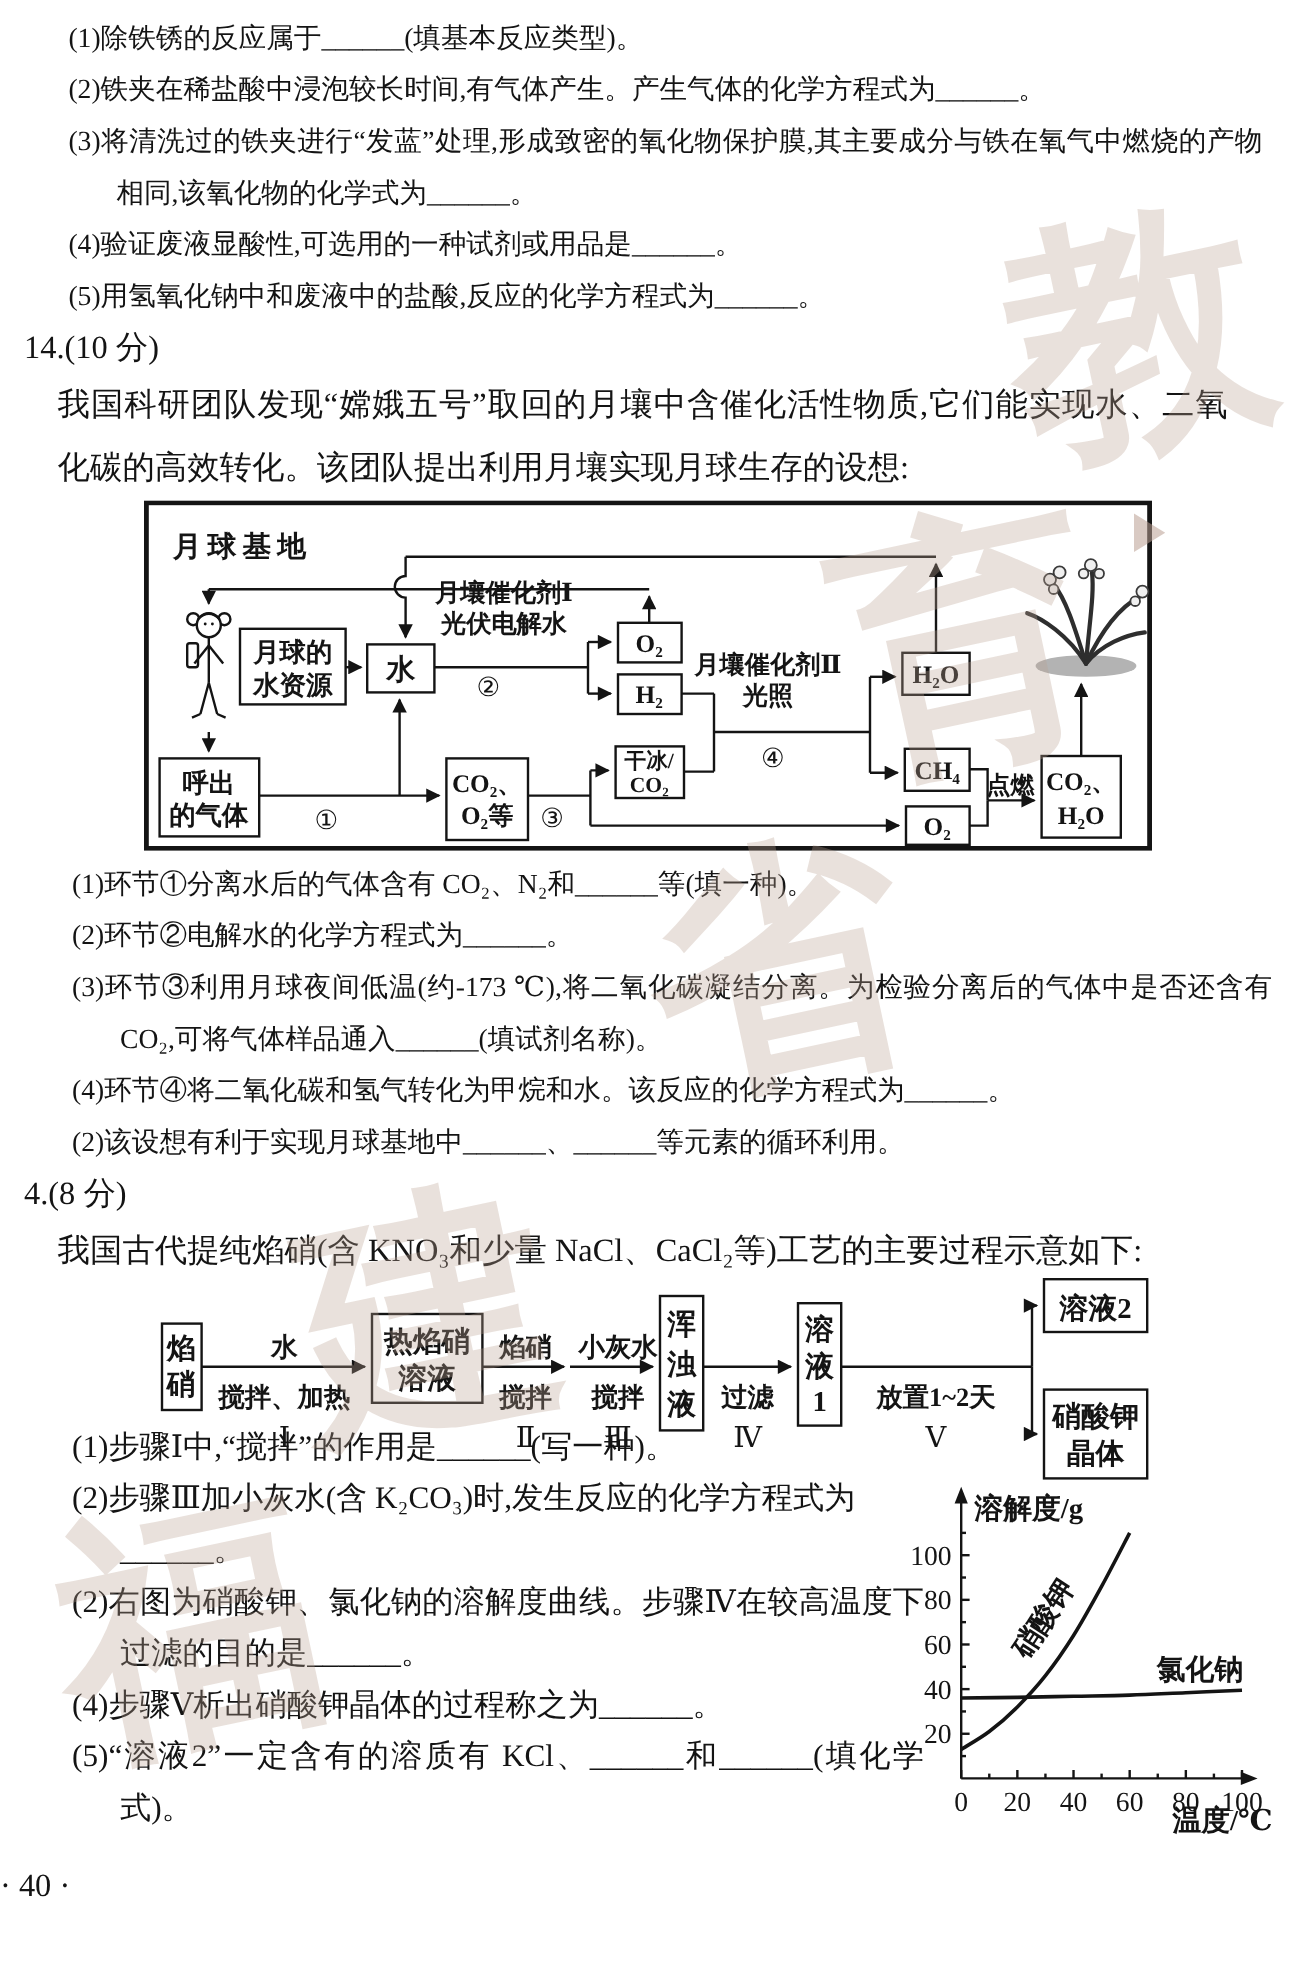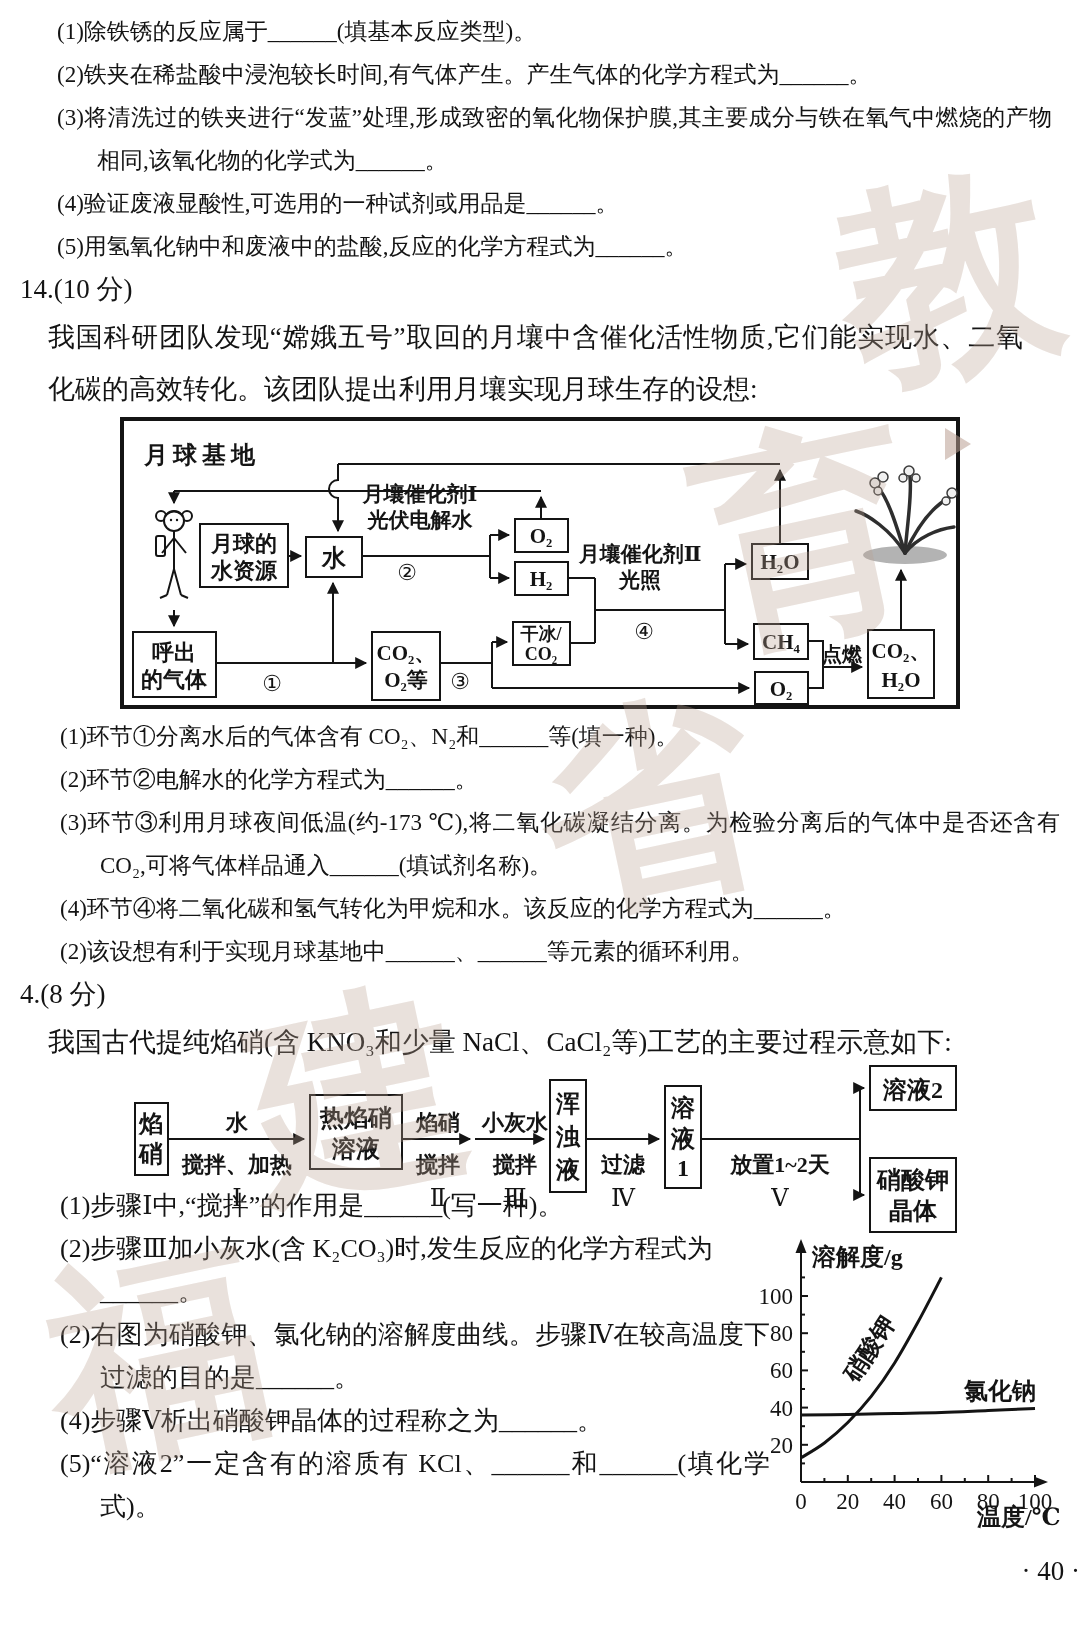--- a/index.html
+++ b/index.html
@@ -17,21 +17,21 @@
   .q15{margin-left:20px;width:1045px;}
   .heading{font-size:27px;line-height:43px;}
   .intro{margin-left:28px;width:975px;font-size:27px;line-height:52px;text-align:justify;}
   .q15 .intro{width:960px;}
   .diagram-wrap{position:relative;margin:2px 0 6px 100px;width:840px;height:292px;}
   .flow-wrap{position:relative;height:112px;margin-top:-10px;margin-left:100px;width:880px;}
   .flow-wrap svg{position:absolute;left:0;top:0;overflow:visible;}
   .q15-items{margin-top:14px;margin-left:0;width:710px;font-size:26px;line-height:43px;}
   .q15-items p{padding-left:40px;text-indent:-40px;white-space:pre-line;text-align:justify;}
   .chart-abs{position:absolute;left:740px;top:1185px;width:320px;height:345px;z-index:1;}
-  .footer{margin-top:28px;text-align:right;font-size:27px;}
+  .footer{margin-top:28px;text-align:left;font-size:27px;}
   
   svg text{font-family:"Liberation Serif","DejaVu Serif",serif;fill:#141414;}
   .bx{fill:#ffffff;stroke:#141414;stroke-width:2;}
   .ln{stroke:#141414;stroke-width:2;fill:none;}
   .bt{font-weight:bold;text-anchor:middle;}
   .nt{text-anchor:middle;}
   .ax{stroke:#141414;stroke-width:2;fill:none;}
   .axf{fill:#141414;stroke:none;}
   .tick{font-size:23px;}
   .slabel{font-size:24px;font-weight:bold;}

